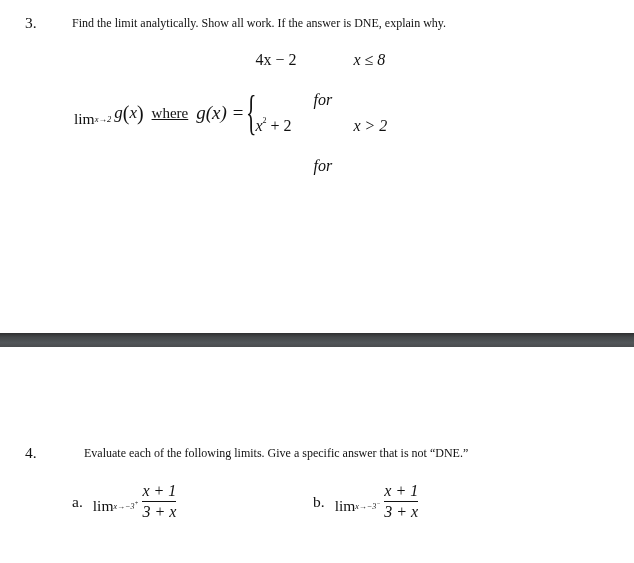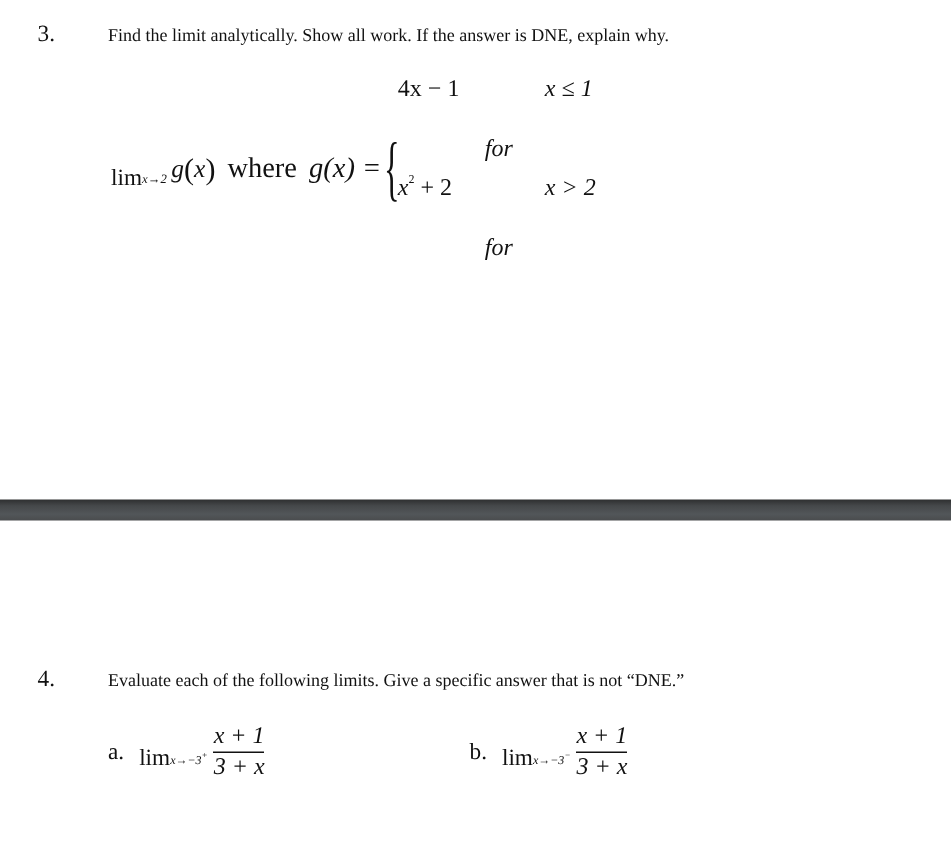--- a/index.html
+++ b/index.html
@@ -43,21 +43,21 @@
     line-height: 9px;
     font-style: italic;
     margin-top: 1px;
   }
   .paren {
     font-size: 20px;
     line-height: 20px;
     font-weight: 300;
   }
   .gx { font-size: 17px; font-style: italic; }
-  .where { font-size: 19px; }
+  .where { font-size: 15px; text-decoration: underline; }
 
   .brace {
     font-size: 48px;
     line-height: 48px;
     font-weight: 100;
     transform: scaleX(0.45);
     transform-origin: left center;
     display: inline-block;
   }
   .cases {
@@ -130,37 +130,37 @@
   </span>
   <span class="gx" style="margin-left:3px;">g</span>
   <span class="paren">(</span>
   <span class="gx">x</span>
   <span class="paren">)</span>
   <span class="where" style="margin-left:8px; margin-right:8px;">where</span>
   <span class="gx" style="font-size:19px;">g(x) =</span>
   <span class="brace" style="margin-left:2px;">{</span>
   <div class="cases" style="margin-left:-14px;">
     <span>
-      <span>4x − 1</span>
+      <span>4x − 2</span>
     </span>
     <span class="for">for</span>
-    <span class="it">x ≤ 1</span>
+    <span class="it">x ≤ 8</span>
 
     <span>
       <span class="it">x</span><sup class="sm">2</sup><span> + 2</span>
     </span>
     <span class="for">for</span>
     <span class="it">x &gt; 2</span>
   </div>
 </div>
 
 <div class="abs separator"></div>
 
 <div class="abs num" style="left:25px; top:444px;">4.</div>
-<div class="abs instr" style="left:72px; top:444px;">Evaluate each of the following limits.  Give a specific answer that is not “DNE.”</div>
+<div class="abs instr" style="left:84px; top:444px;">Evaluate each of the following limits.  Give a specific answer that is not “DNE.”</div>
 
 <div class="abs part" style="left:72px; top:482px;">
   <span class="part-label">a.</span>
   <span class="lim-block" style="margin-top:8px;">
     <span class="lim-word">lim</span>
     <span class="lim-sub2"><span>x→−3</span><sup>+</sup></span>
   </span>
   <span class="frac">
     <span class="it">x + 1</span>
     <span class="bar"></span>

